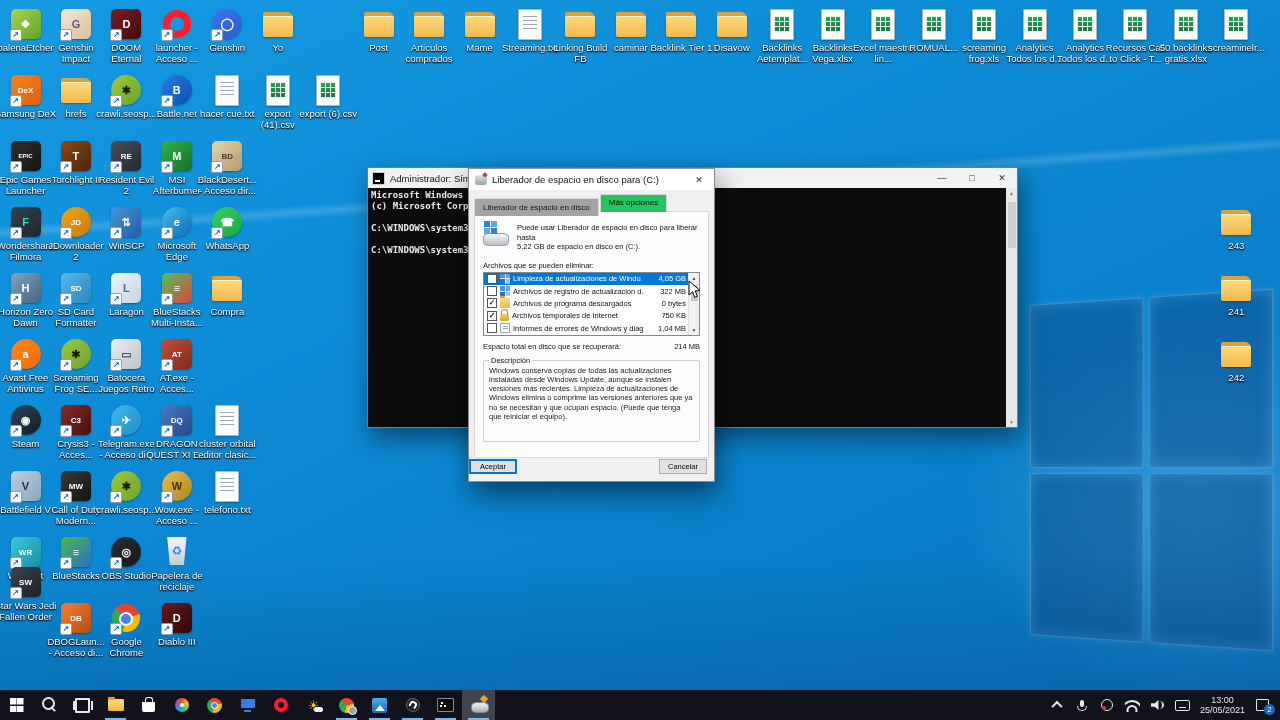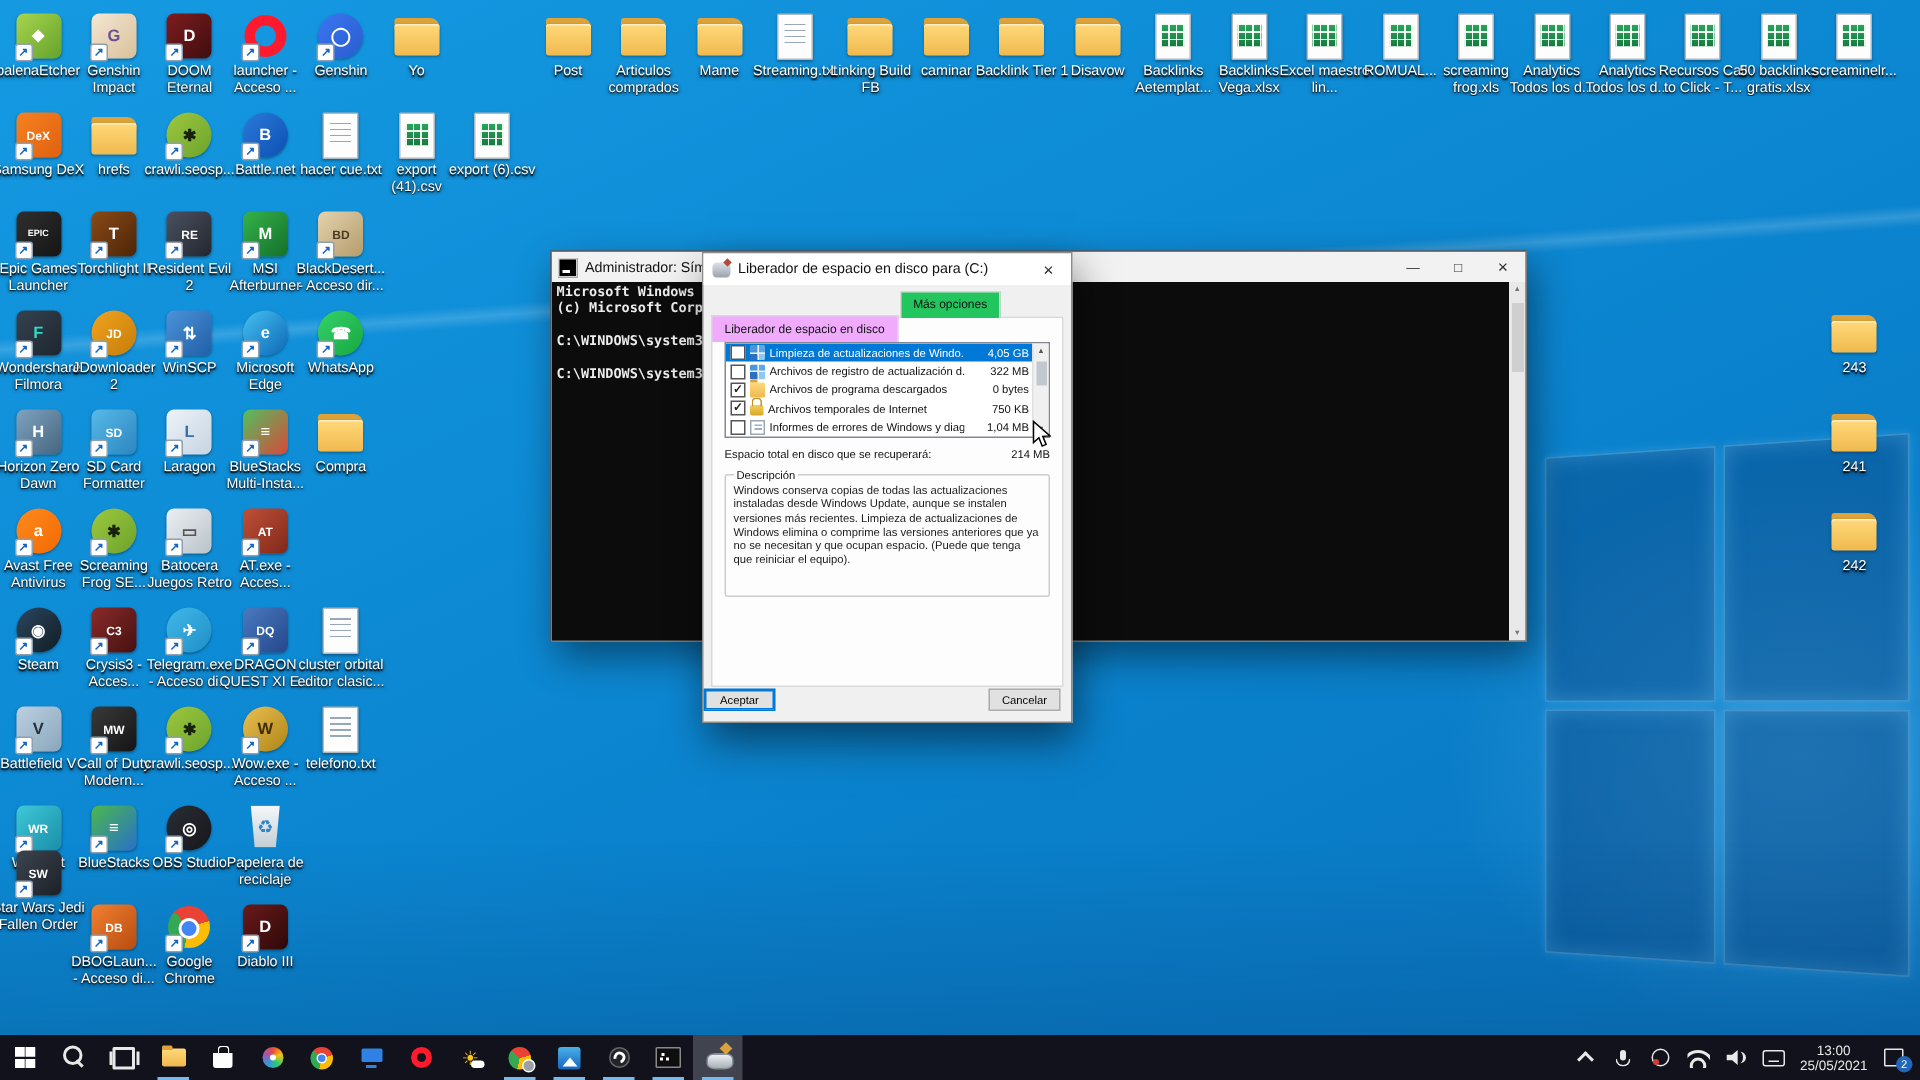--- a/index.html
+++ b/index.html
@@ -73,21 +73,21 @@
   
   .dialog{position:absolute;left:468px;top:168px;width:247px;height:314px;background:#f0f0f0;
     border:1px solid #8c8c8c;box-shadow:3px 12px 26px rgba(0,0,0,.5);box-sizing:border-box;font-size:8px;color:#111;}
   .dlg-title{height:21px;background:#fff;display:flex;align-items:center;gap:5px;padding-left:6px;}
   .dlg-ico{width:12px;height:10px;position:relative;flex:none;background:linear-gradient(#dfe3e8,#9aa2ac);border-radius:3px;}
   .dlg-ico::after{content:"";position:absolute;right:0;top:-2px;width:4px;height:4px;background:#b44a3a;transform:rotate(45deg);}
   .dlg-title-text{font-size:9.5px;}
   .dlg-close{margin-left:auto;width:30px;height:21px;display:flex;align-items:center;justify-content:center;font-size:9px;color:#333;}
   .tabs{display:flex;padding:4px 0 0 5px;position:relative;z-index:2;}
   .tab{padding:3px 8px 4px;font-size:8px;border:1px solid #d9d9d9;border-bottom:none;background:#22c55e;margin-right:1px;}
-  .tab.active{background:#f0abfc;position:relative;top:16px;padding-top:4px;}
+  .tab.active{background:#a3a3a3;position:relative;top:4px;padding-top:4px;}
   .tabpage{position:relative;z-index:1;margin:-1px 5px 0 5px;height:247px;border:1px solid #d9d9d9;background:#fdfdfd;box-sizing:border-box;}
   .intro{display:flex;gap:8px;padding:9px 8px 4px;}
   .big-ico{width:26px;height:26px;position:relative;flex:none;}
   .big-ico::after{content:"";position:absolute;left:0;bottom:1px;width:24px;height:11px;border:1px solid #98a0a8;
     border-radius:6px/4px;background:linear-gradient(#f4f6f8,#b9c0c8);}
   .big-ico::before{content:"";position:absolute;left:1px;top:0;width:13px;height:13px;z-index:2;background:
     linear-gradient(#2f81d6,#2f81d6) 0 0/6px 6px no-repeat,
     linear-gradient(#5aa7e8,#5aa7e8) 7px 0/6px 6px no-repeat,
     linear-gradient(#5aa7e8,#5aa7e8) 0 7px/6px 6px no-repeat,
     linear-gradient(#2f81d6,#2f81d6) 7px 7px/6px 6px no-repeat;}
@@ -628,20 +628,27 @@
     <div class="dlg-title">
       <span class="dlg-ico"></span>
       <span class="dlg-title-text">Liberador de espacio en disco para  (C:)</span>
       <span class="dlg-close">✕</span>
     </div>
     <div class="tabs">
       <div class="tab active">Liberador de espacio en disco</div>
       <div class="tab">Más opciones</div>
     </div>
     <div class="tabpage">
+      <div class="intro">
+        <span class="big-ico"></span>
+        <div class="intro-text">
+          <span>Puede usar Liberador de espacio en disco para liberar hasta</span><br>
+          <span>5,22 GB de espacio en disco en  (C:).</span>
+        </div>
+      </div>
       <div class="files-label">Archivos que se pueden eliminar:</div>
       <div class="listbox">
         <div class="list-rows" id="list-rows">
             <div class="lrow selected">
               <span class="cb"></span>
               <span class="li-ico windows-update"></span>
               <span class="li-label">Limpieza de actualizaciones de Windo...</span>
               <span class="li-size">4,05 GB</span>
             </div>
             <div class="lrow">

